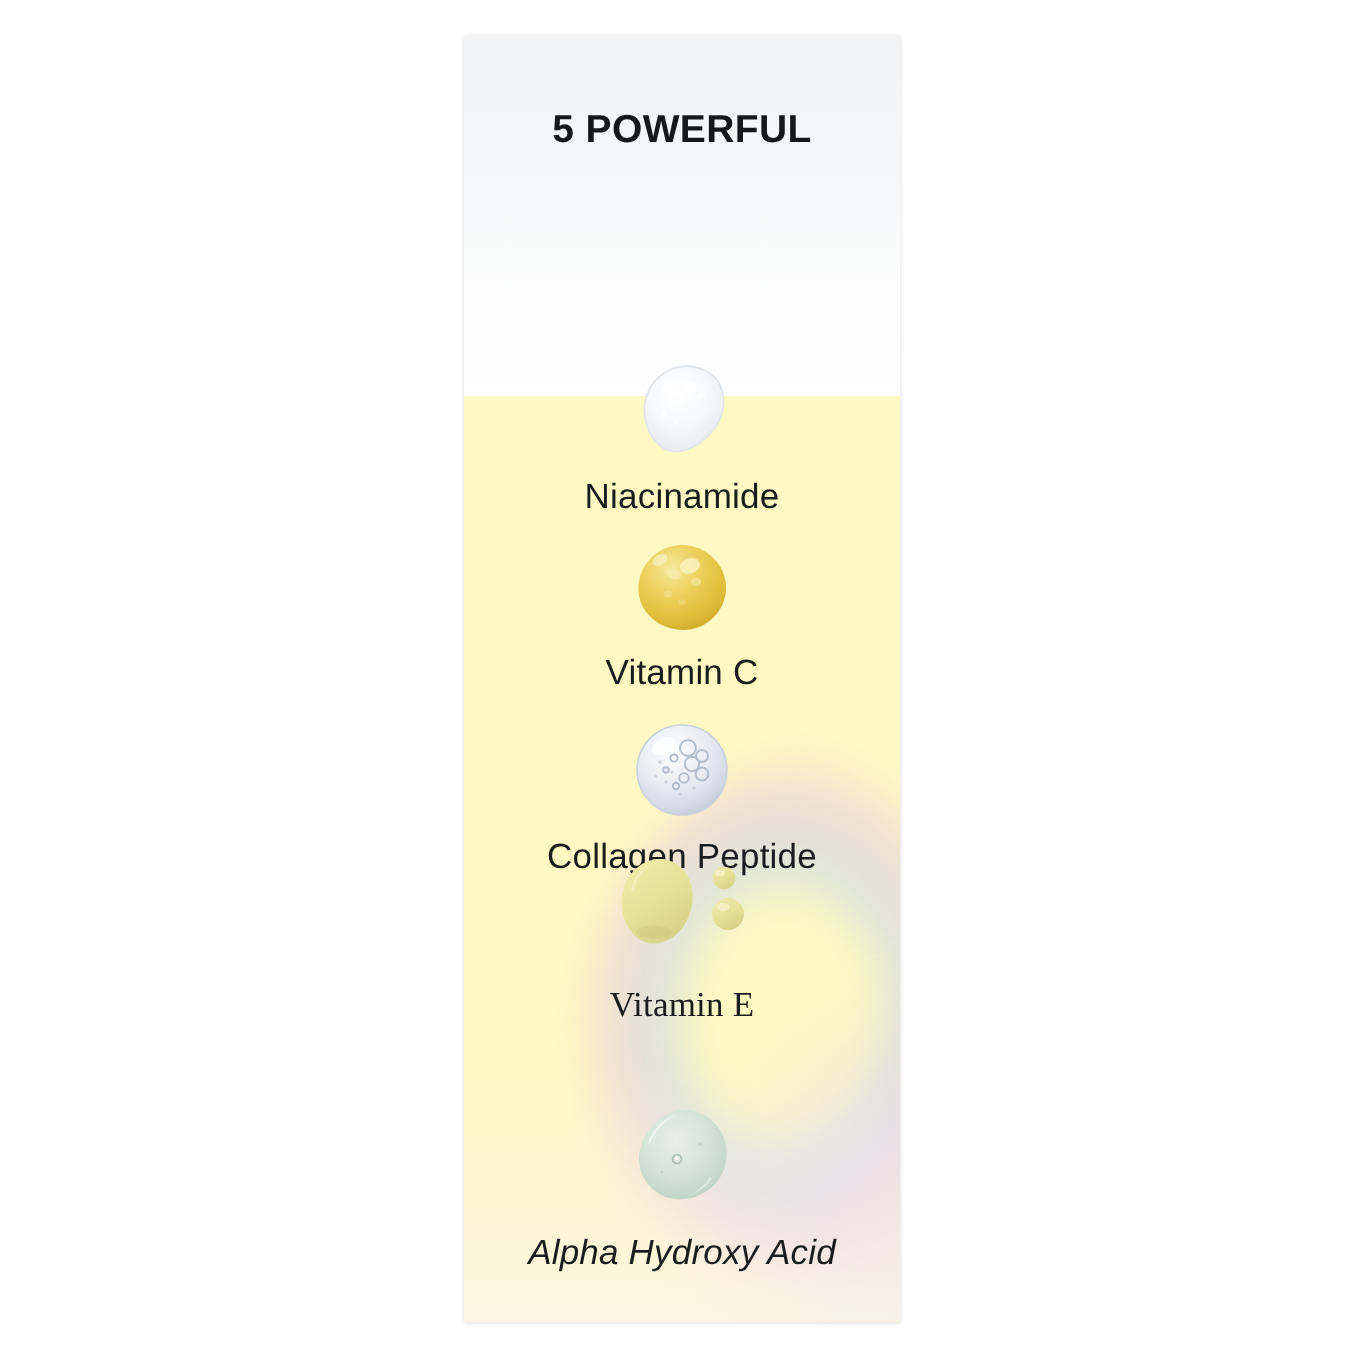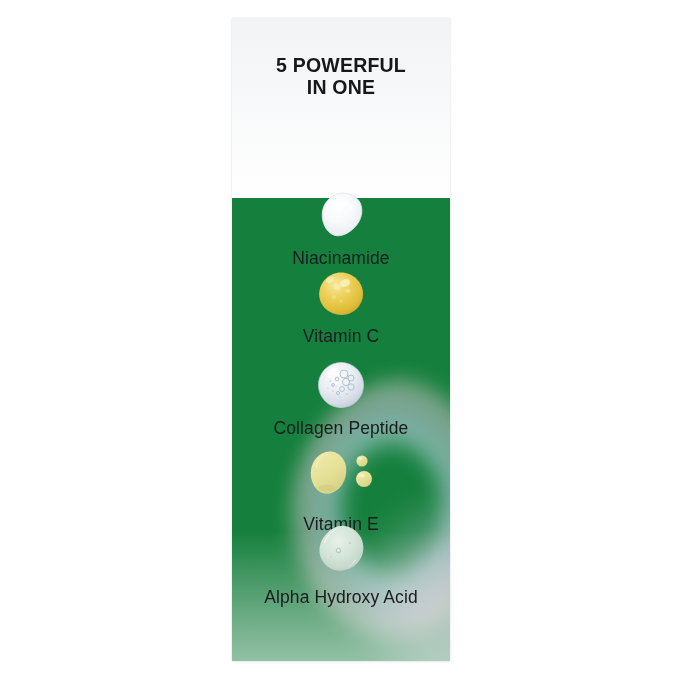--- a/index.html
+++ b/index.html
@@ -16,21 +16,21 @@
     -webkit-font-smoothing: antialiased;
   }
 
   
   #panel {
     position: absolute;
     left: 232px;
     top: 18px;
     width: 218px;
     height: 643px;
-    background: #15803d;
+    background: #fef9c3;
     overflow: hidden;
     box-shadow: 0 0 2px rgba(0,0,0,0.10), 0 1px 3px rgba(0,0,0,0.06);
   }
 
   
   #panel-top-wash {
     position: absolute;
     left: 0; top: 0; right: 0;
     height: 180px;
     background: linear-gradient(180deg, #f2f3f5 0%, #f7f8f9 40%, #ffffff 100%);
@@ -121,41 +121,40 @@
     font-size: 17.5px;
     line-height: 21px;
     color: #1b1c1e;
     font-weight: normal;
     margin-top: 6px;
     letter-spacing: 0.1px;
   }
   .ing-label .lline { display: block; }
 
   
-  #ing-niacinamide   { top: 172px; }
+  #ing-niacinamide   { top: 162px; }
   #ing-vitamin-c     { top: 252px; }
   #ing-collagen      { top: 342px; }
-  #ing-vitamin-e     { top: 432px; }
-  #ing-aha           { top: 505px; }
+  #ing-vitamin-e     { top: 410px; font-family: Liberation Serif, serif; }
+  #ing-aha           { top: 534px; font-style: italic; }
 </style>
 </head>
 <body>
 
 <div id="panel">
 
   <div id="panel-top-wash"></div>
   <div id="iridescent-arc"></div>
   <div id="iridescent-glow"></div>
   <div id="panel-bottom-wash"></div>
 
   <div id="panel-content">
 
     <div id="heading">
       <span class="hline">5 POWERFUL</span>
-      <span class="hline">IN ONE</span>
     </div>
 
     <div class="ingredient" id="ing-niacinamide">
       <span class="blob-wrap">
         <svg width="60" height="52" viewBox="0 0 60 52" aria-hidden="true">
           <defs>
             <radialGradient id="gNia" cx="42%" cy="32%" r="72%">
               <stop offset="0%" stop-color="#ffffff"></stop>
               <stop offset="55%" stop-color="#f6f8fa"></stop>
               <stop offset="100%" stop-color="#e6eaef"></stop>

